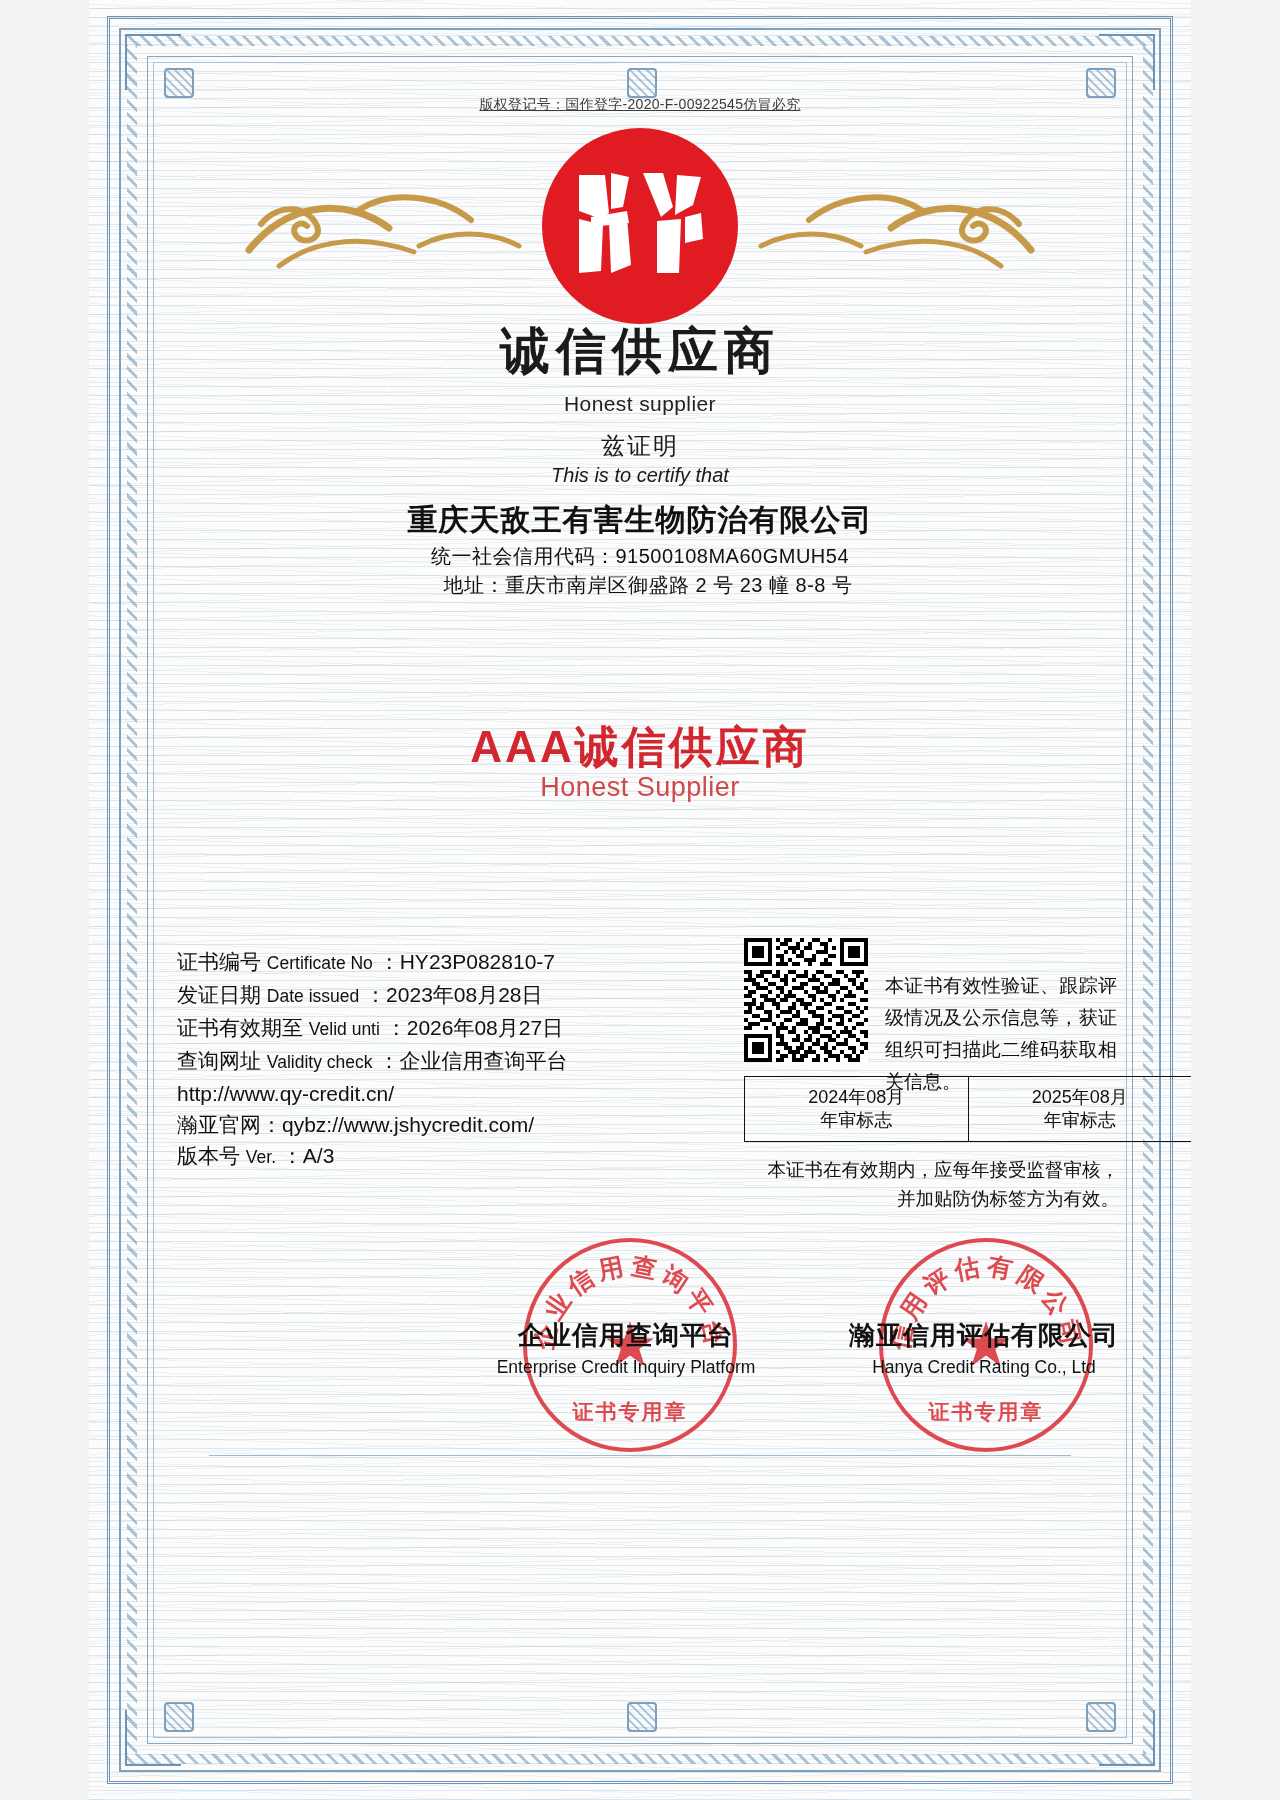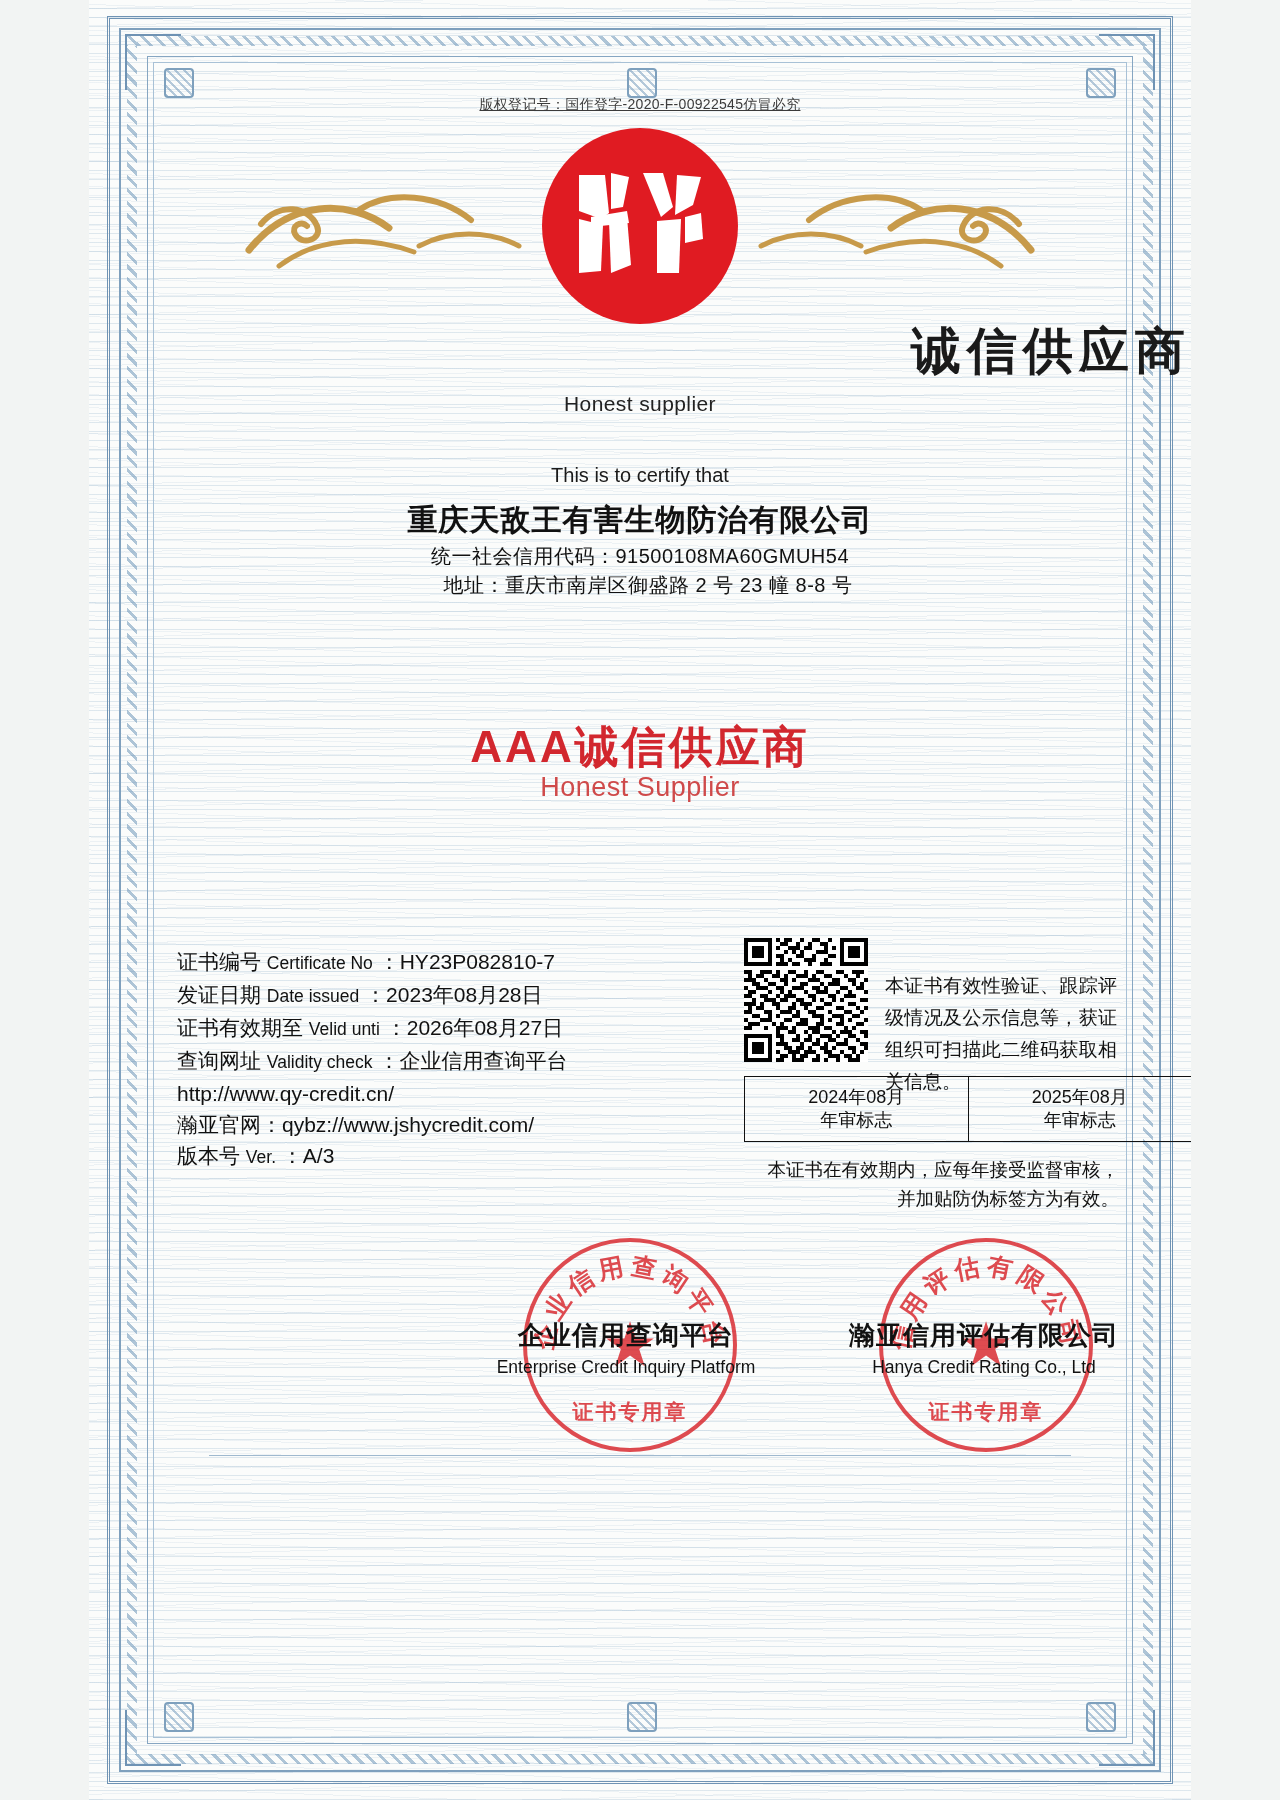--- a/index.html
+++ b/index.html
@@ -86,35 +86,35 @@
     width:196px;height:196px;border-radius:50%;
     background:#e01b22;display:flex;align-items:center;justify-content:center;
   }
   .logo-circle svg{display:block;}
   
   .flourish{position:absolute;top:180px;}
   .flourish.left{left:150px;}
   .flourish.right{right:150px;transform:scaleX(-1);}
   
   .title-cn{
-    position:absolute;top:318px;left:0;right:0;text-align:right;
+    position:absolute;top:318px;left:0;right:0;text-align:center;
     font-size:50px;font-weight:bold;color:#1a1a1a;letter-spacing:6px;
     font-family:"DejaVu Sans","Liberation Sans",sans-serif;
   }
   .title-en{
     position:absolute;top:392px;left:0;right:0;text-align:center;
     font-size:21px;color:#222;letter-spacing:.4px;
   }
   .certify-cn{
     position:absolute;top:430px;left:0;right:0;text-align:center;
     font-size:24px;color:#1a1a1a;letter-spacing:2px;
   }
   .certify-en{
     position:absolute;top:464px;left:0;right:0;text-align:center;
-    font-size:20px;color:#1a1a1a;
+    font-size:20px;color:#1a1a1a;font-style:italic;
   }
   .company{
     position:absolute;top:500px;left:0;right:0;text-align:center;
     font-size:30px;font-weight:bold;color:#111;letter-spacing:1px;
   }
   .credit-code{
     position:absolute;top:543px;left:0;right:0;text-align:center;
     font-size:20px;color:#111;letter-spacing:.5px;
   }
   .address{
@@ -262,20 +262,21 @@
             <polygon points="112,14 136,16 128,44 110,54"></polygon>
             <polygon points="92,60 116,58 114,112 92,112"></polygon>
             <polygon points="120,56 136,52 138,78 120,82"></polygon>
           </g>
         </svg>
       </div>
     </div>
 
     <div class="title-cn">诚信供应商</div>
     <div class="title-en">Honest supplier</div>
+    <div class="certify-cn">兹证明</div>
     <div class="certify-en">This is to certify that</div>
     <div class="company">重庆天敌王有害生物防治有限公司</div>
     <div class="credit-code">统一社会信用代码：91500108MA60GMUH54</div>
     <div class="address">地址：重庆市南岸区御盛路 2 号 23 幢 8-8 号</div>
 
     <div class="award-cn">AAA诚信供应商</div>
     <div class="award-en">Honest Supplier</div>
 
     <div class="info">
       <div class="row">

